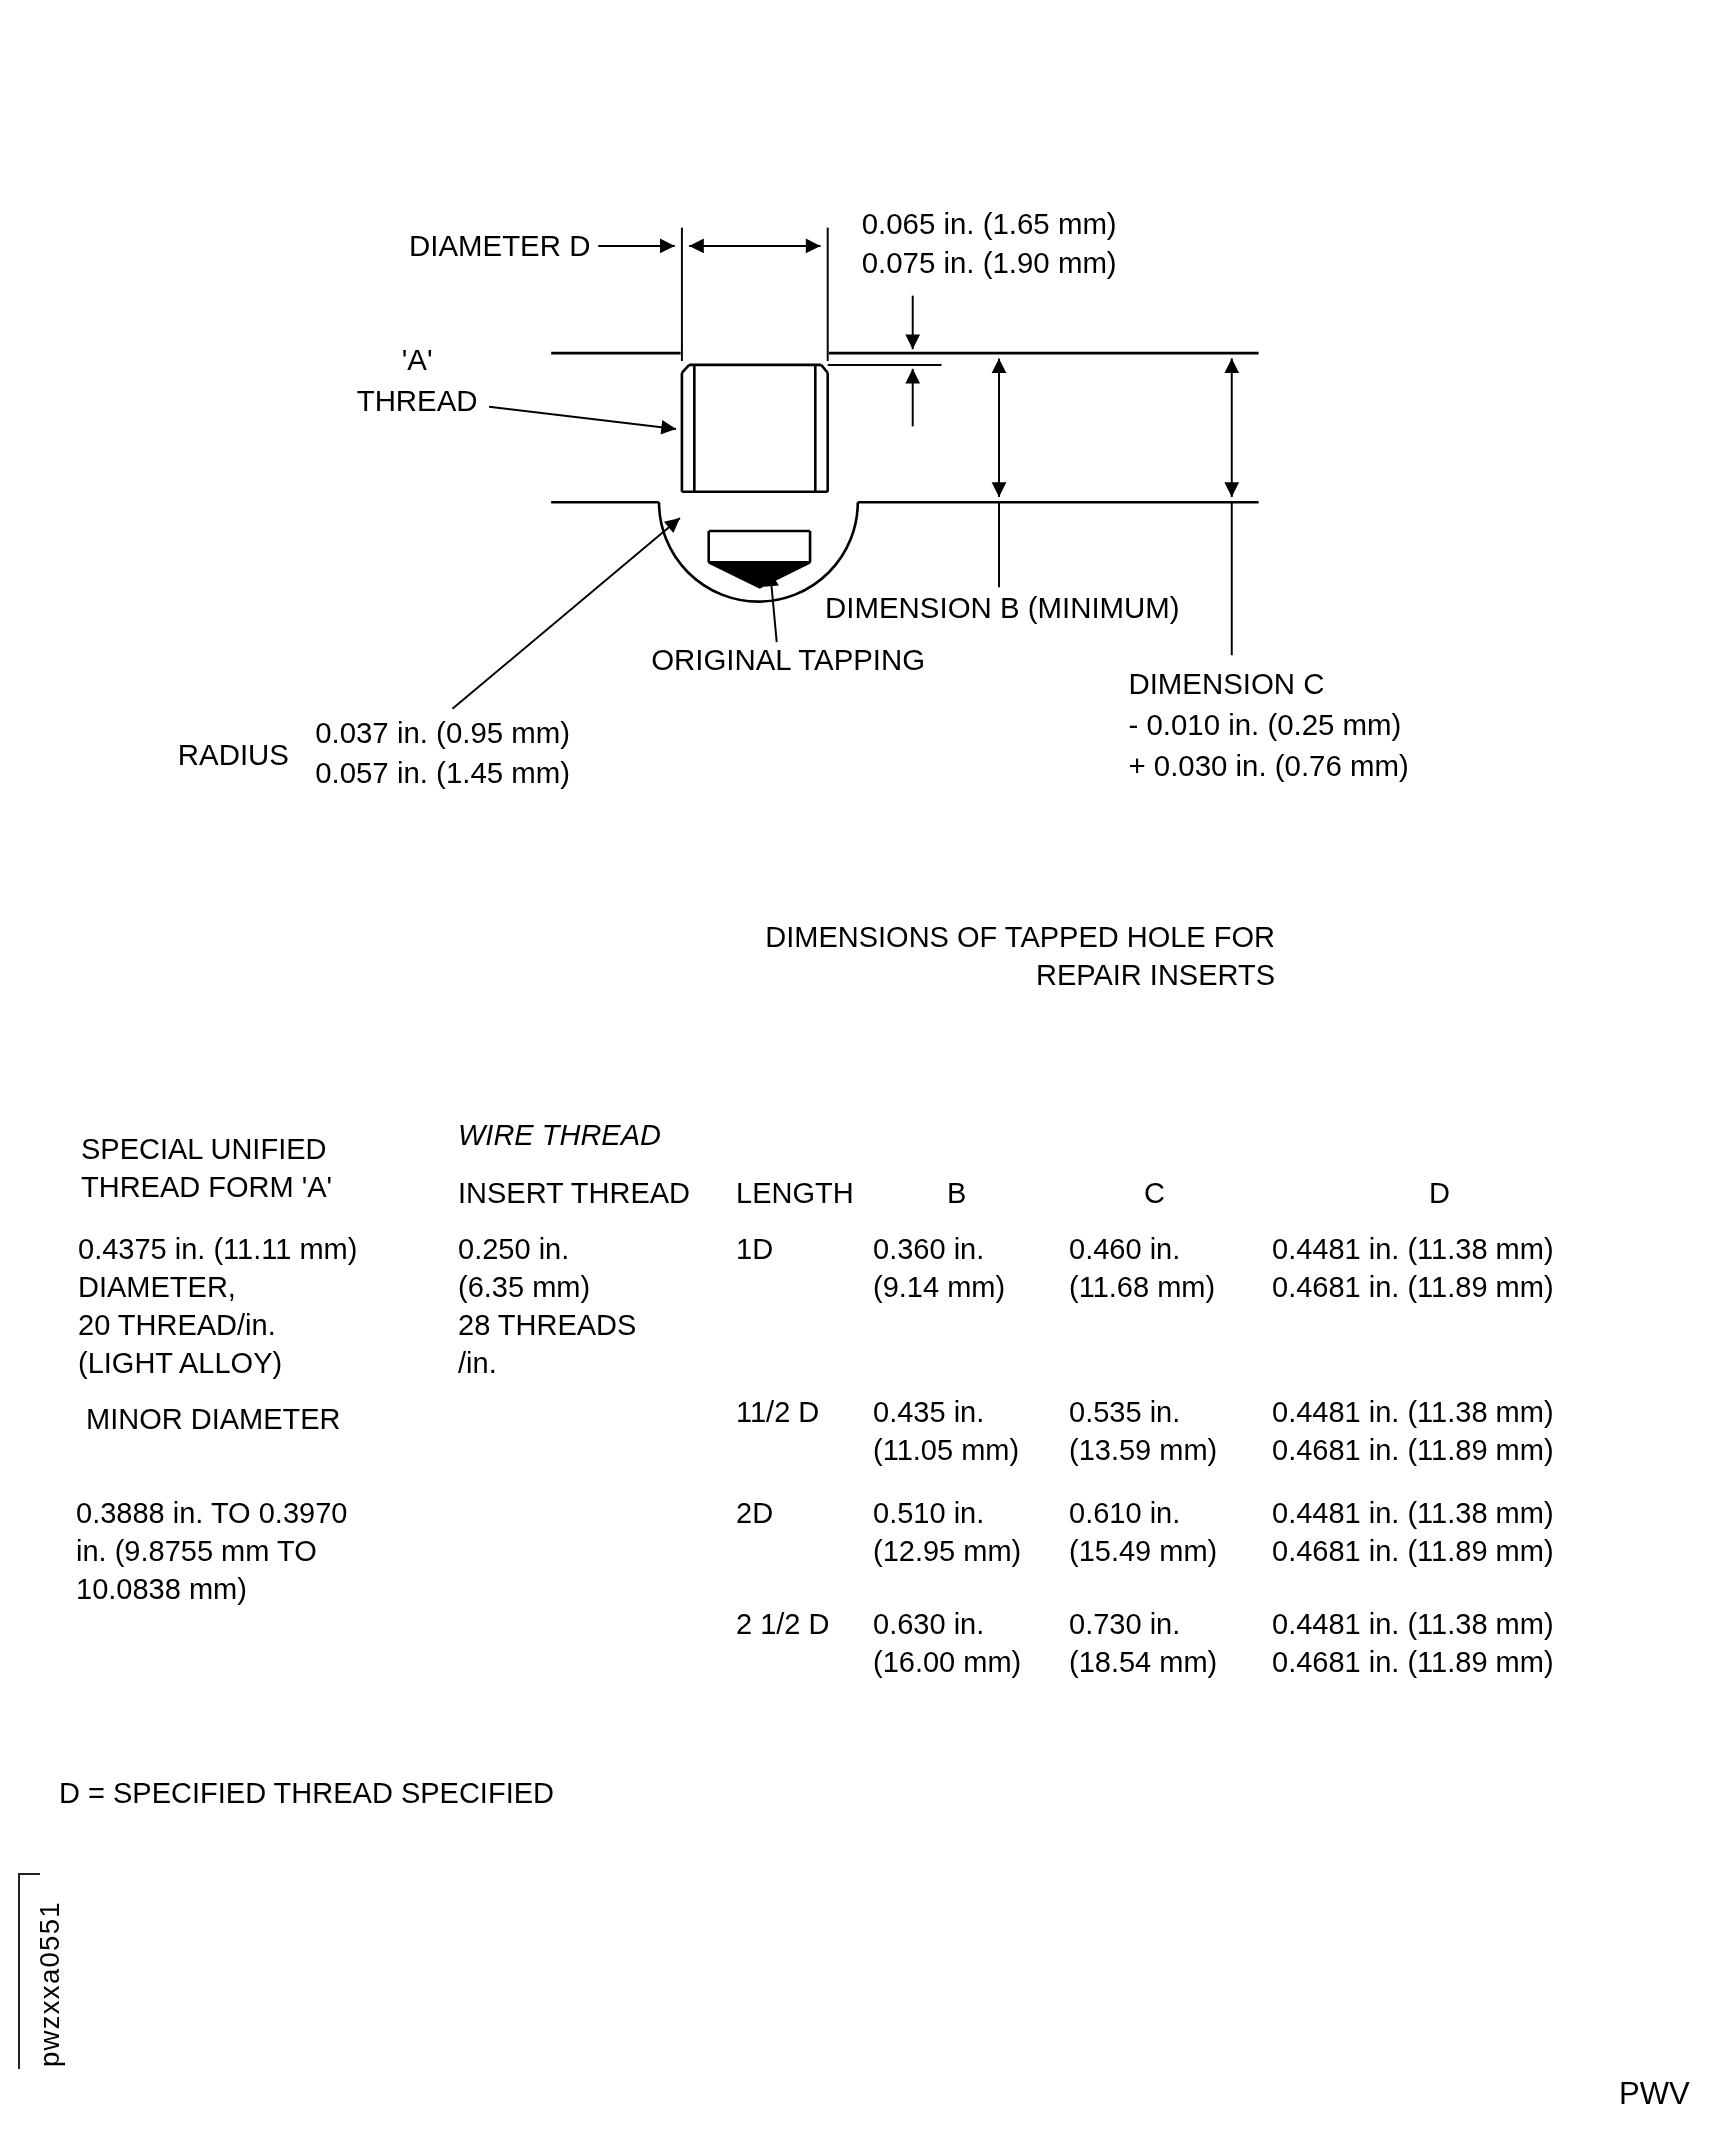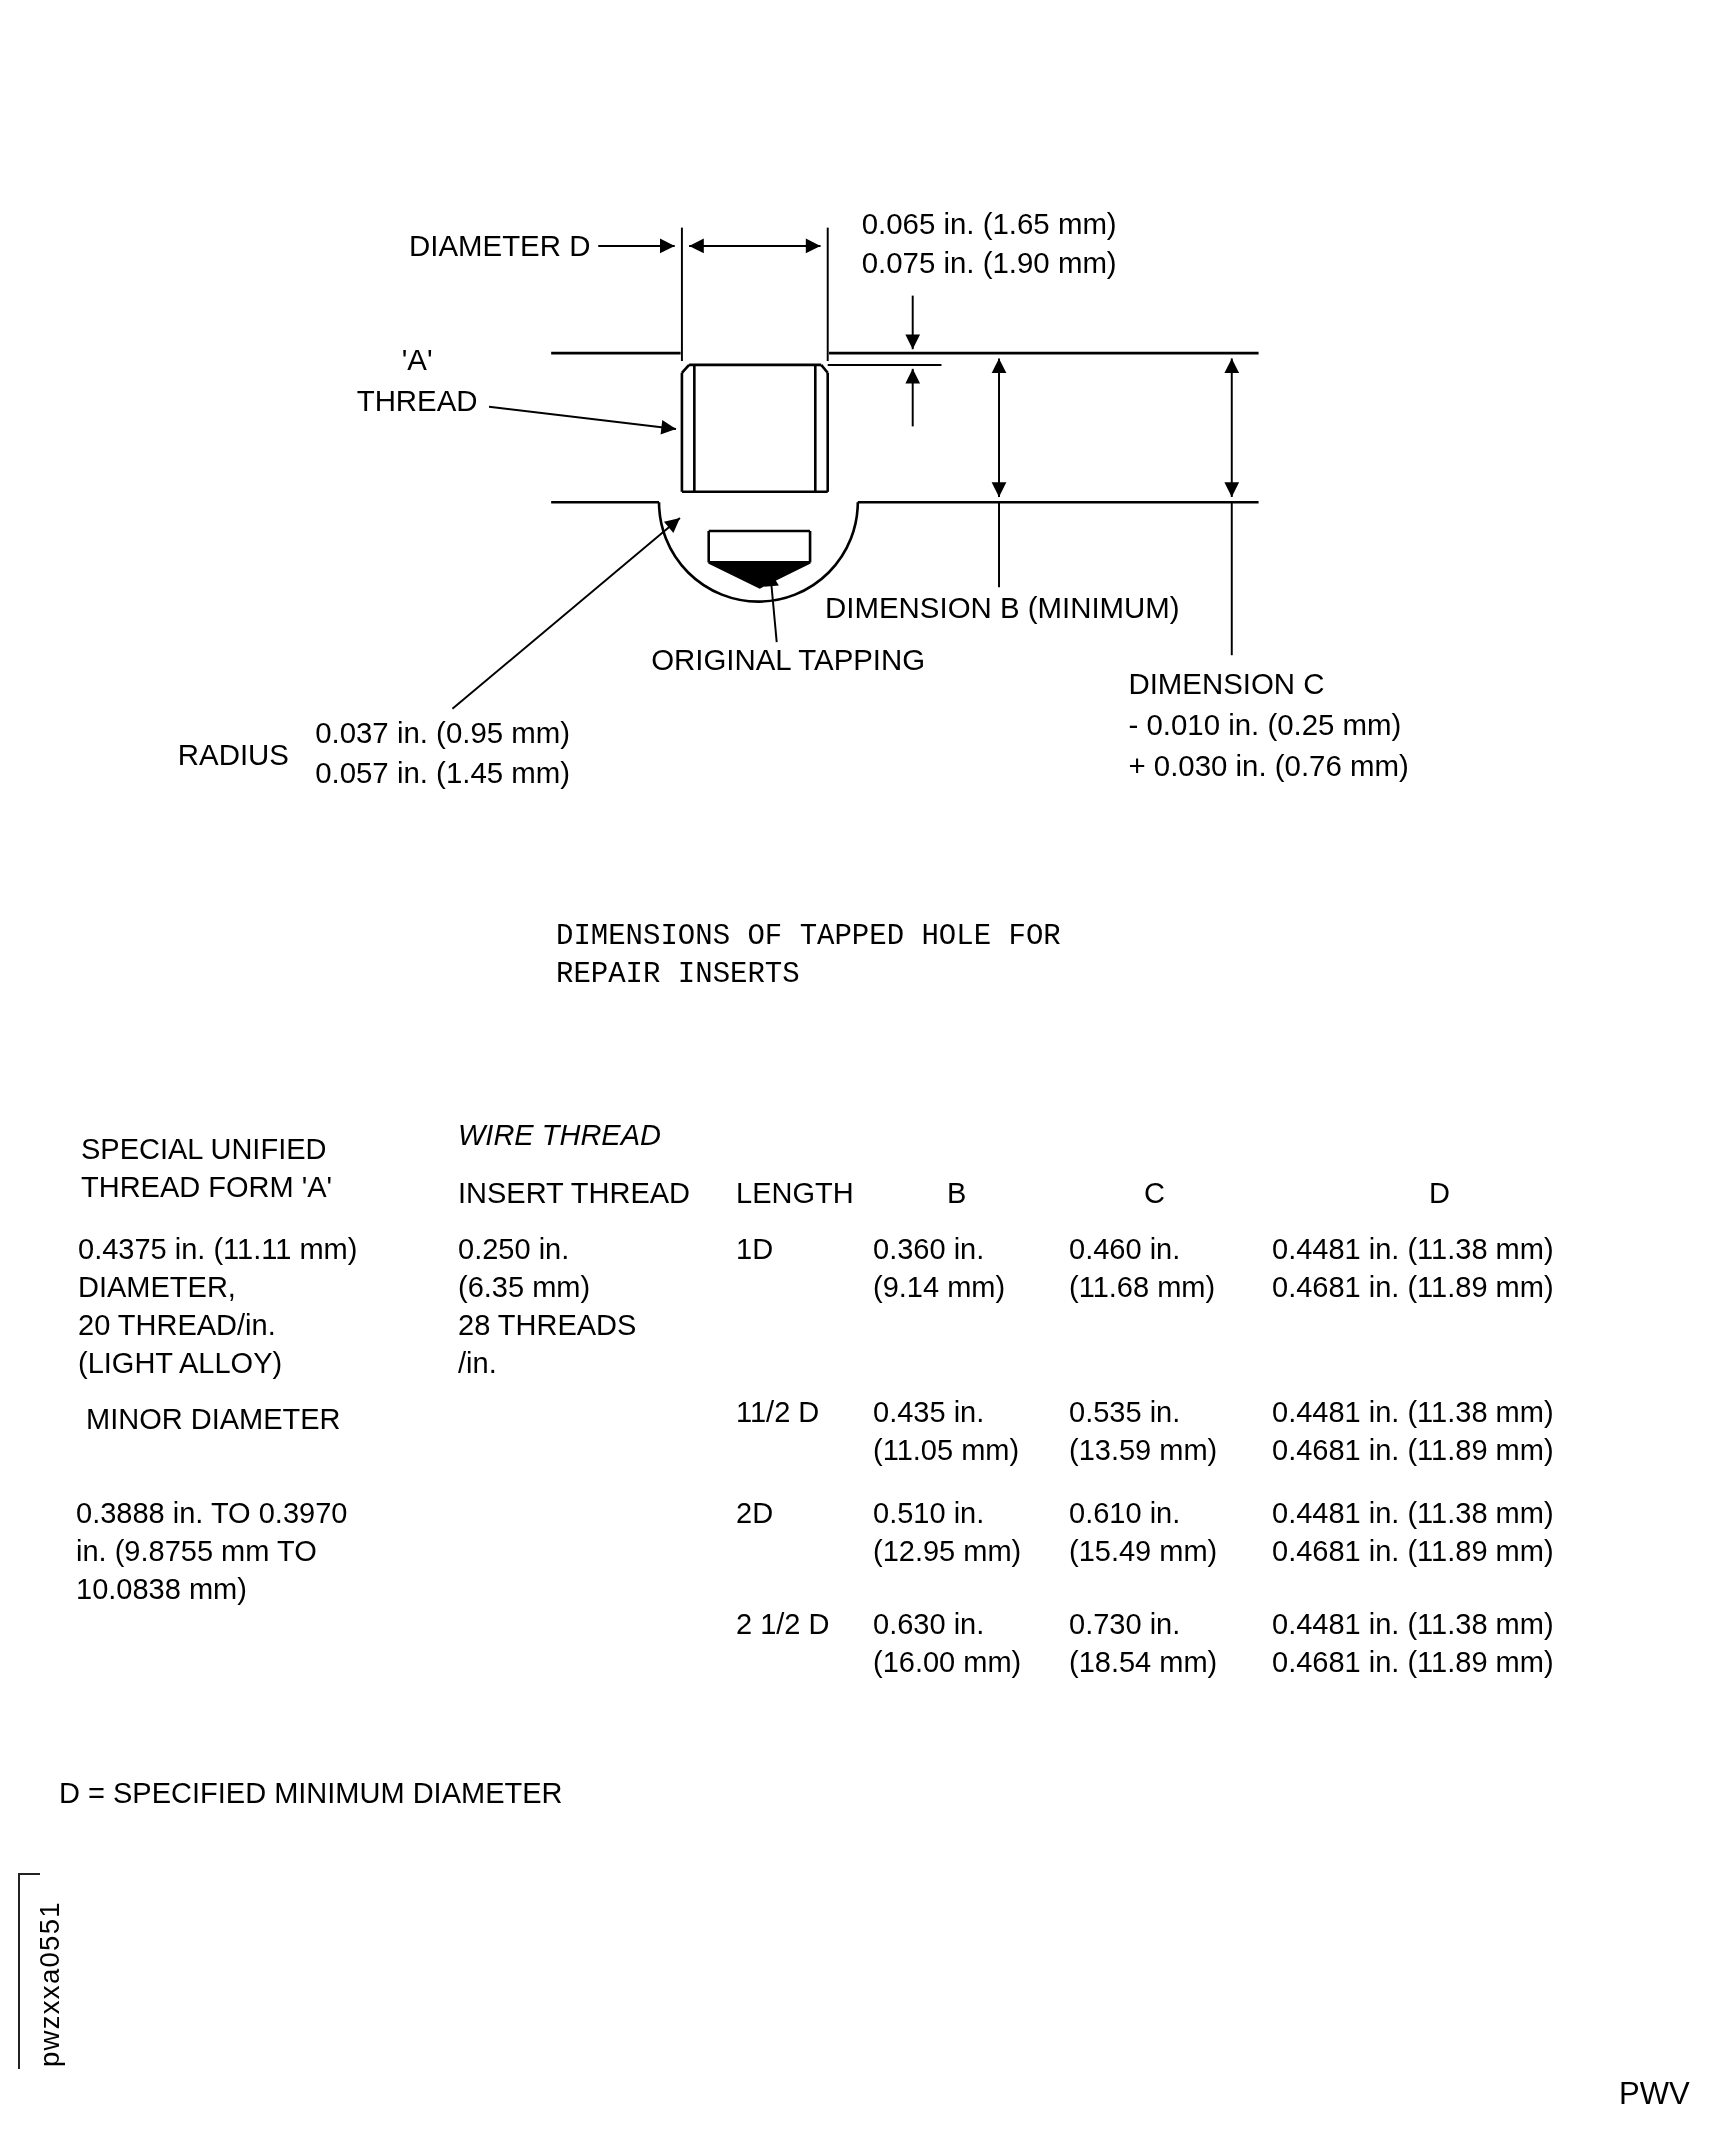--- a/index.html
+++ b/index.html
@@ -7,21 +7,21 @@
   body {
     width: 1728px; height: 2140px;
     background: #ffffff; color: #000000;
     font-family: "Liberation Sans", "DejaVu Sans", sans-serif;
     font-size: 29px;
     position: relative;
     overflow: hidden;
   }
   .abs { position: absolute; }
   .lines { line-height: 38px; white-space: nowrap; }
-  .caption { text-align: left; font-family: Liberation Mono, monospace; }
+  .caption { text-align: right; }
   svg text {
     font-family: "Liberation Sans", "DejaVu Sans", sans-serif;
     font-size: 45px;
     fill: #000;
   }
   .bracket { background: #222; }
   .figure-id {
     transform: rotate(-90deg);
     transform-origin: 0 0;
     font-size: 27.5px;
@@ -184,21 +184,21 @@
     <div class="abs lines" style="left:1069px; top:1605px;">
       <div>0.730 in.</div>
       <div>(18.54 mm)</div>
     </div>
     <div class="abs lines" style="left:1272px; top:1605px;">
       <div>0.4481 in. (11.38 mm)</div>
       <div>0.4681 in. (11.89 mm)</div>
     </div>
   </div>
 
-  <div class="abs lines" style="left:59px; top:1774px;">D = SPECIFIED MINIMUM DIAMETER</div>
+  <div class="abs lines" style="left:59px; top:1774px;">D = SPECIFIED THREAD SPECIFIED</div>
 
   <div class="abs bracket" style="left:18.3px; top:1873px; width:2px; height:196px;"></div>
   <div class="abs bracket" style="left:18.3px; top:1873px; width:22px; height:2px;"></div>
   <div class="abs figure-id" style="left:34px; top:2067px;">pwzxxa0551</div>
 
   <div class="abs page-code" style="left:1595px; top:2076px;margin-left:24px;">PWV</div>
 
 </div>
 
 

